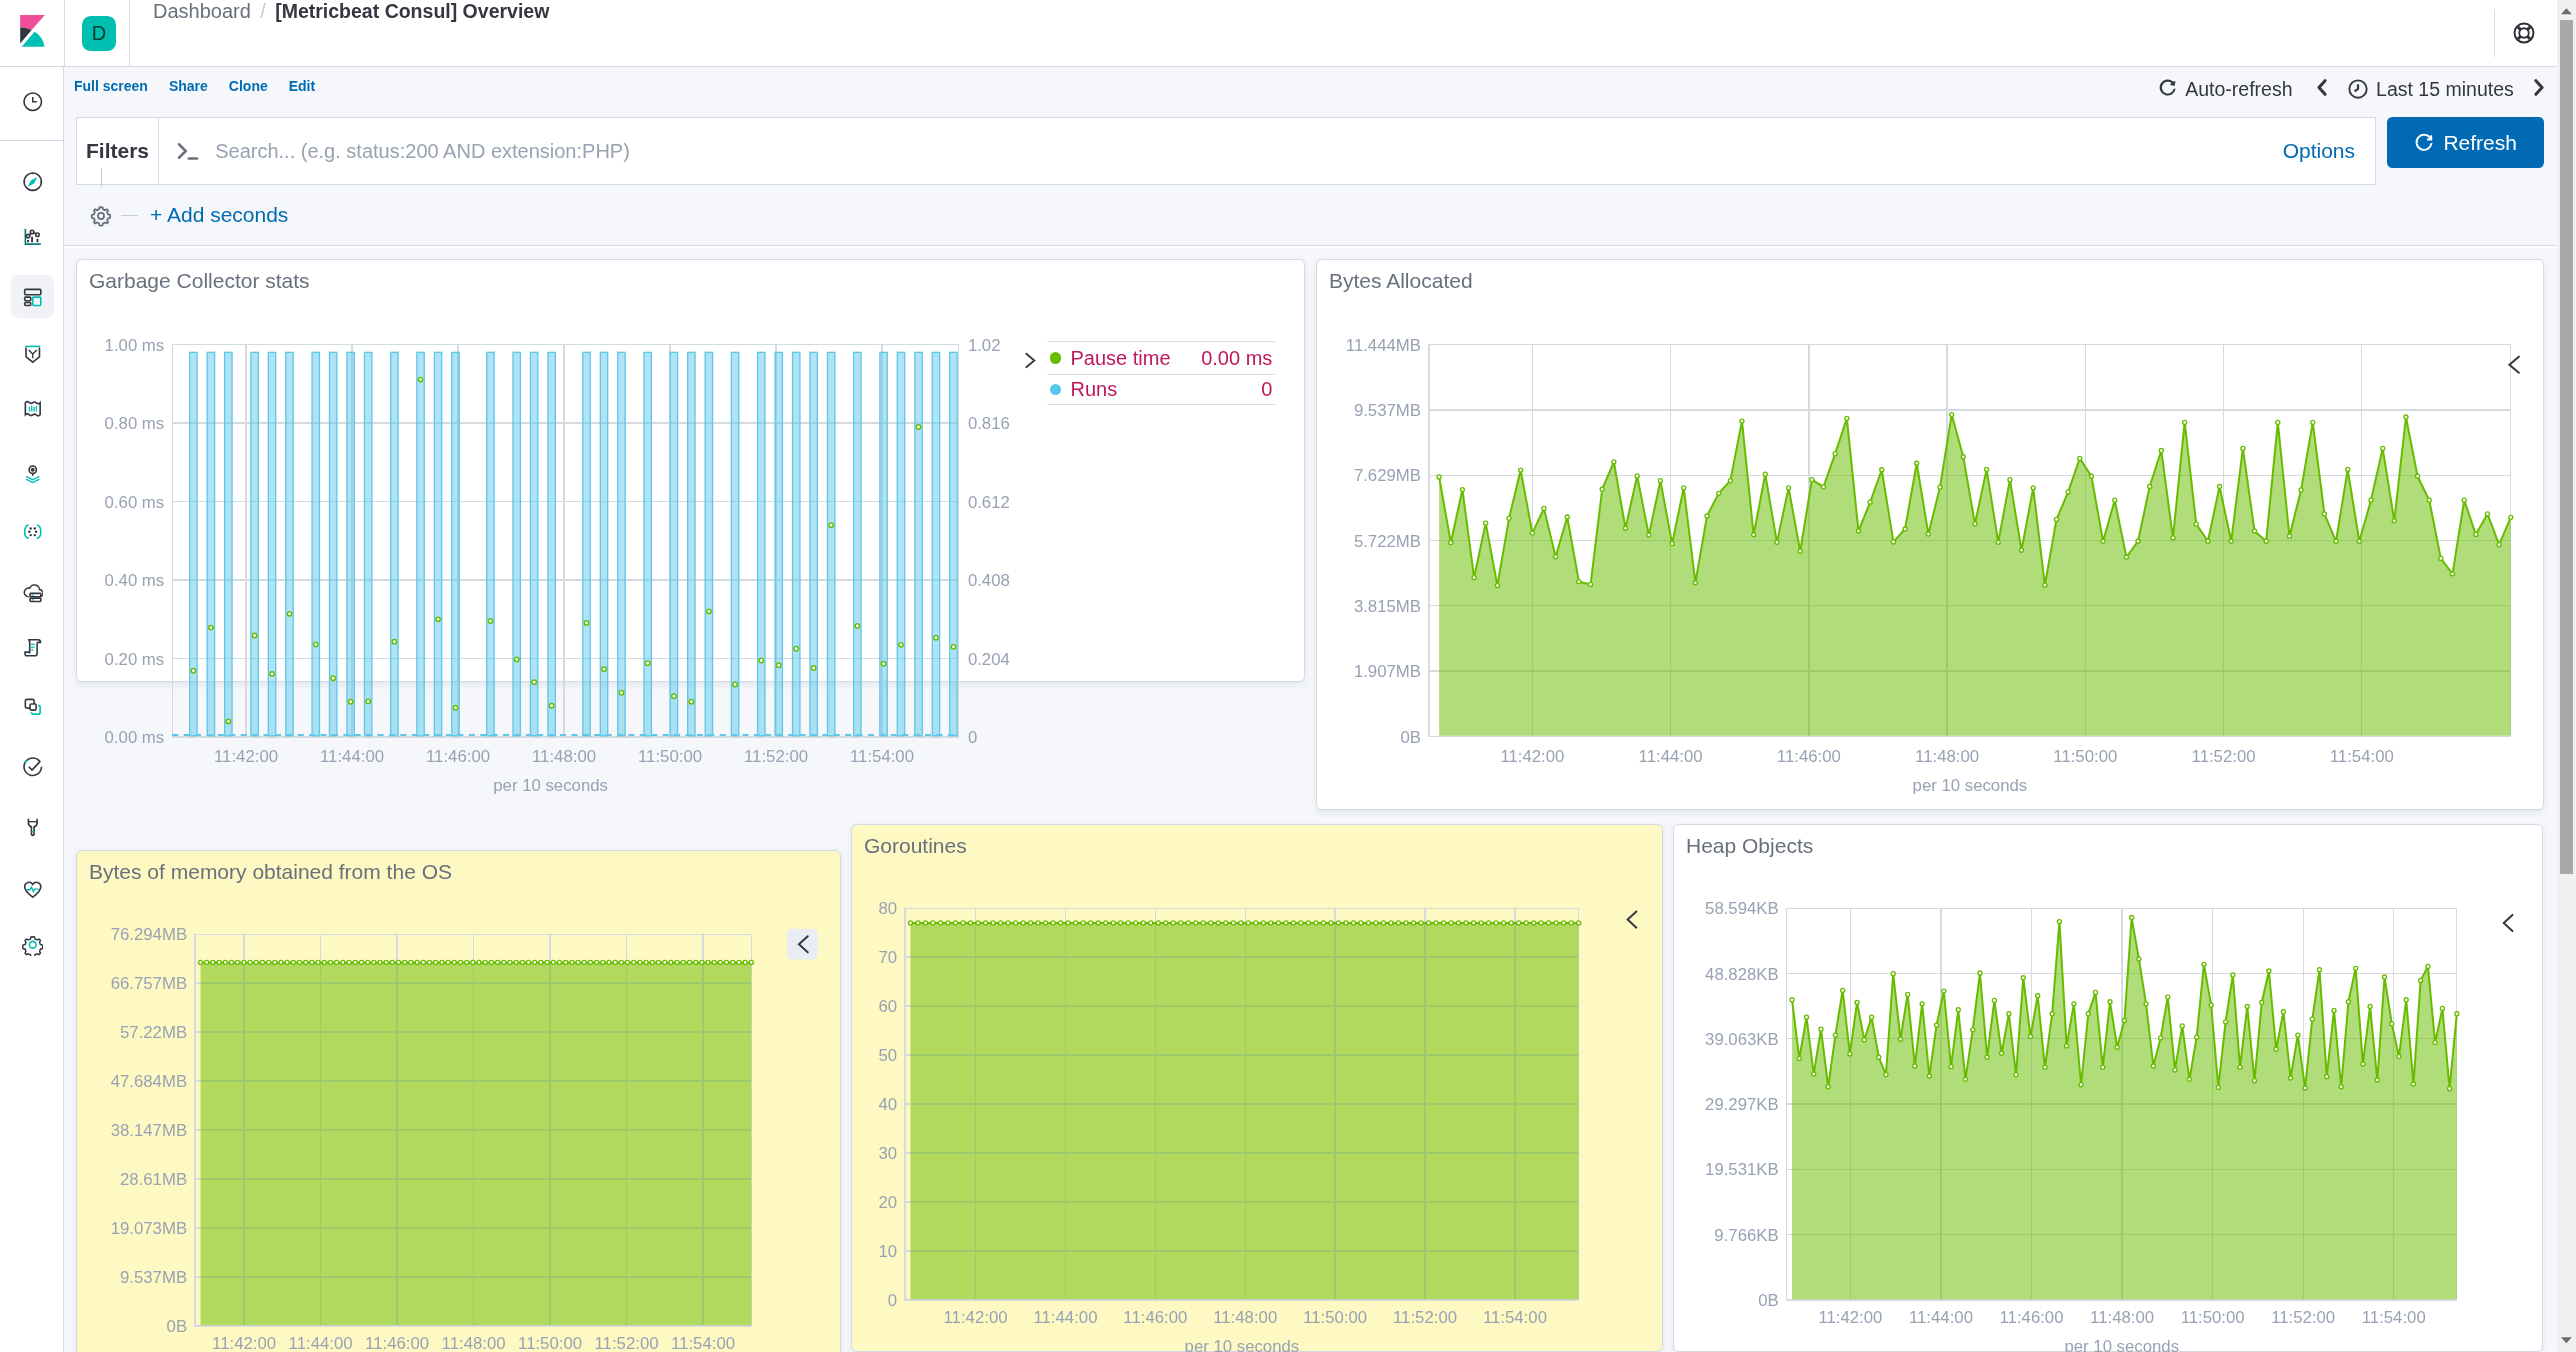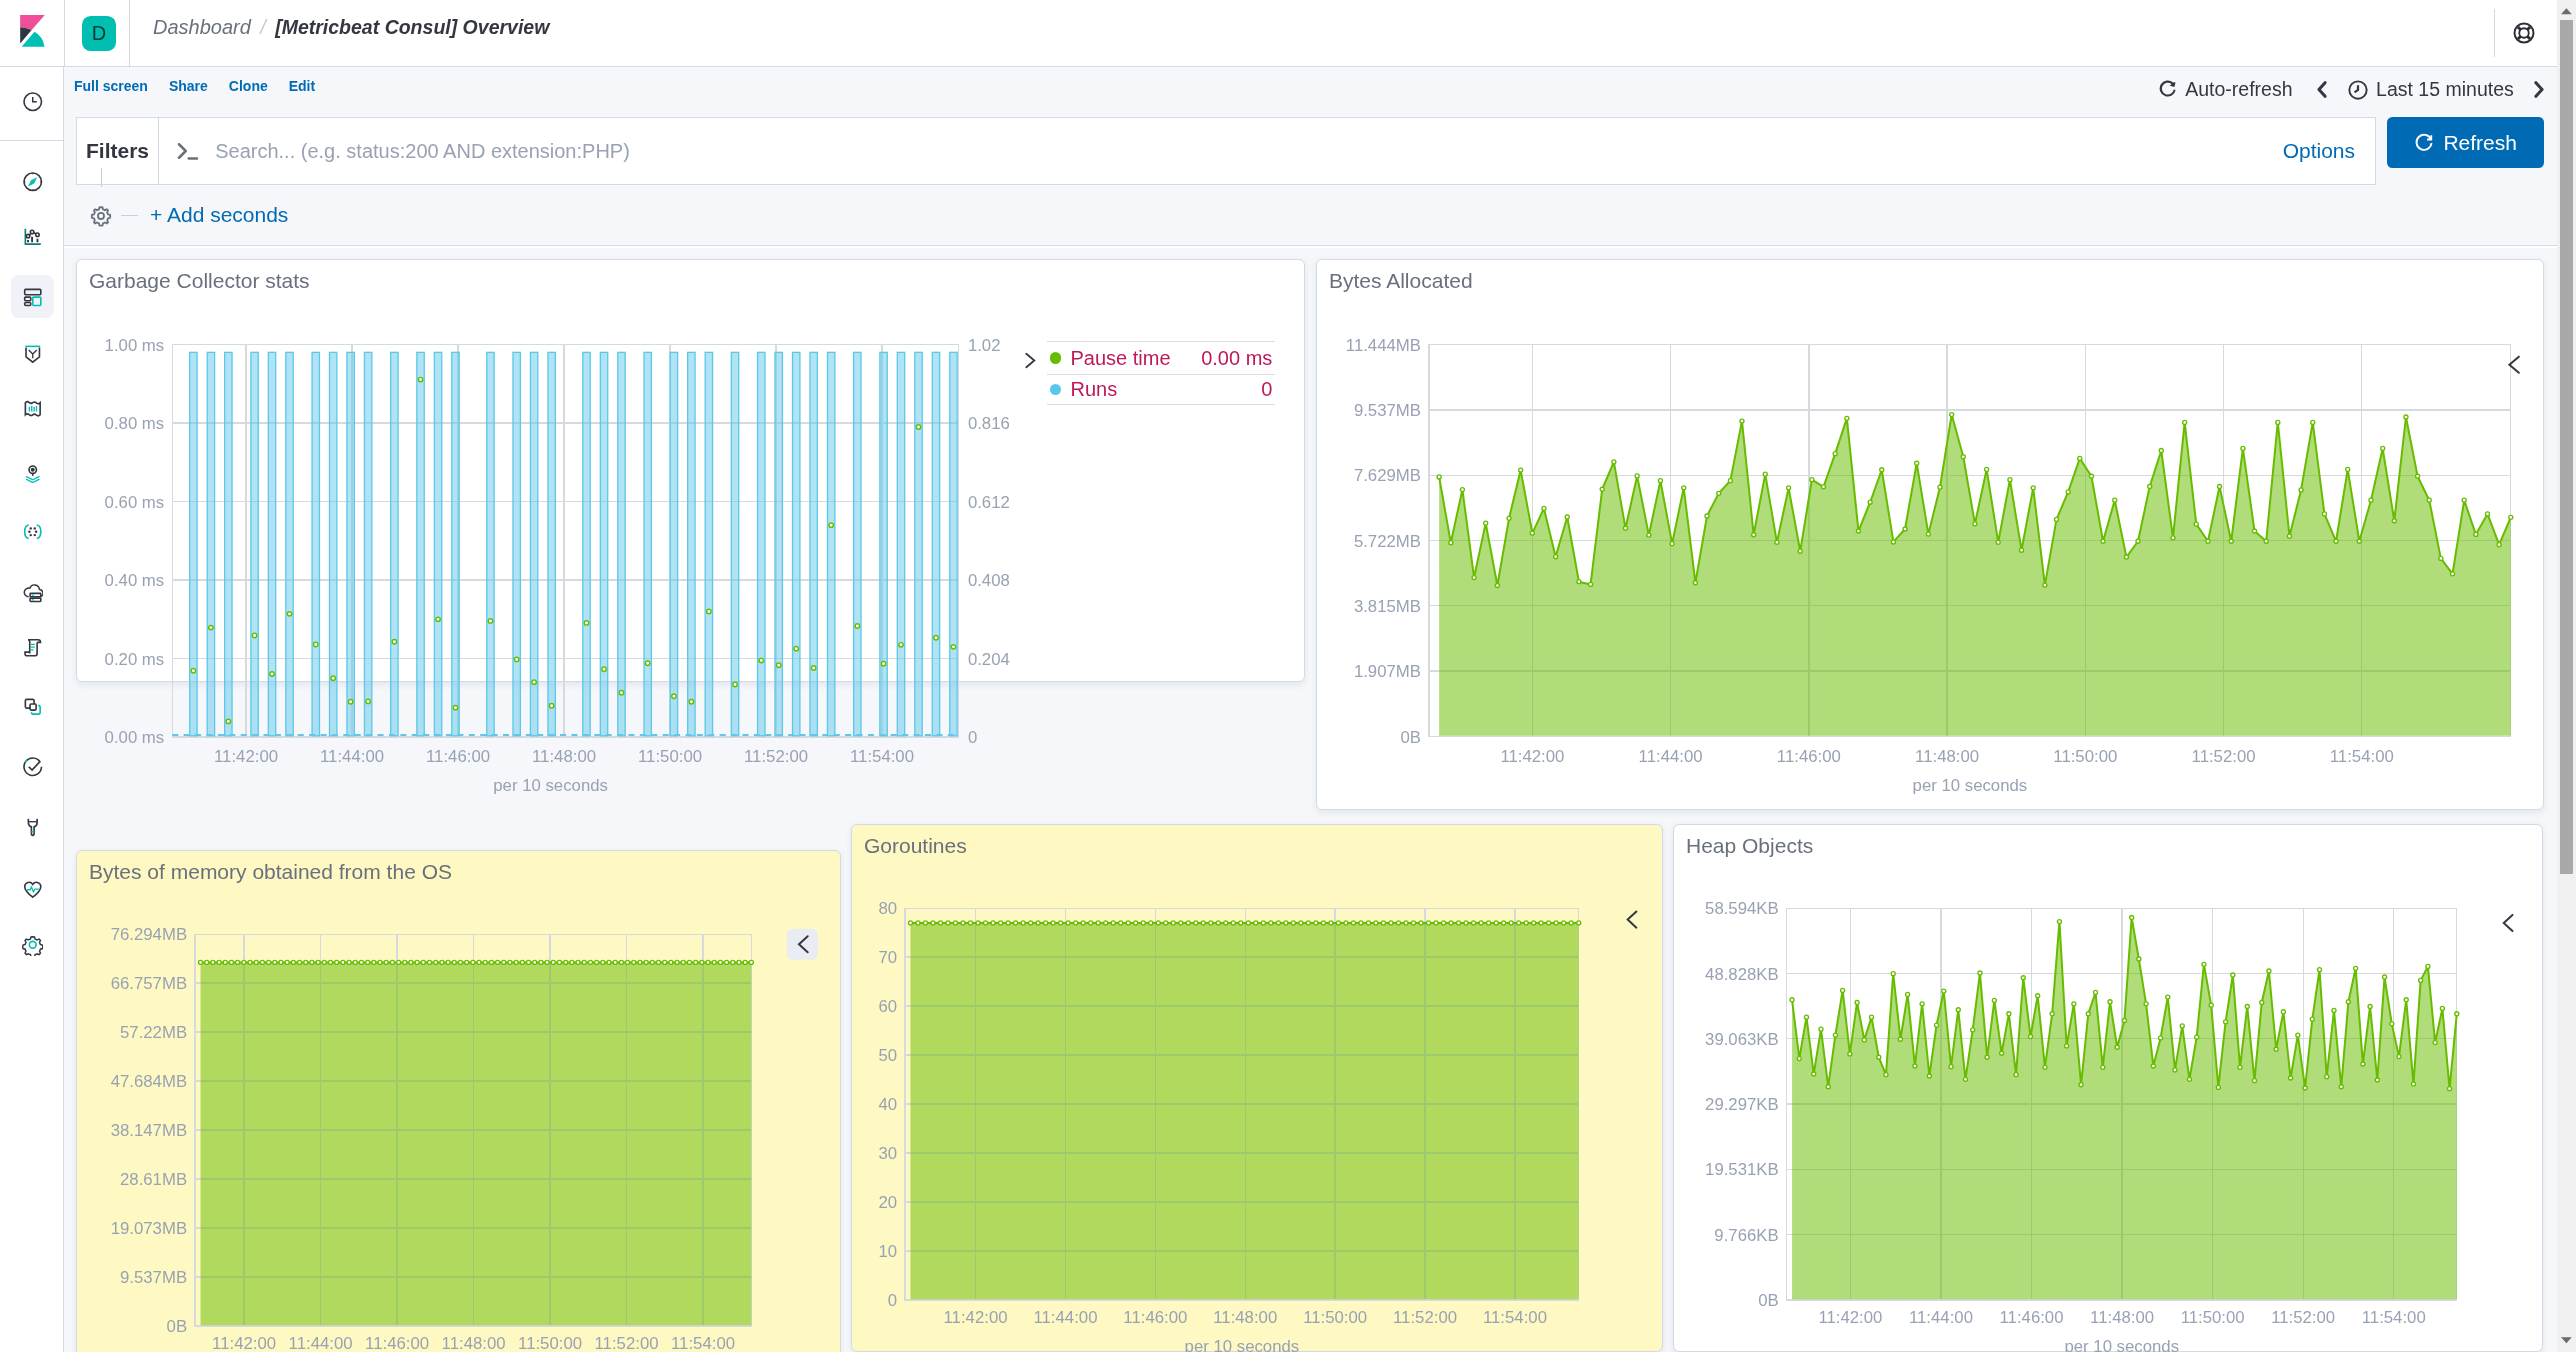--- a/index.html
+++ b/index.html
@@ -9,21 +9,21 @@
 
 <div class="abs" style="left:0;top:0;width:2576px;height:67px;background:#fff;border-bottom:1.3px solid #d3dae6;"></div>
 <div class="abs" style="left:64px;top:0;width:1.3px;height:67px;background:#d3dae6;"></div>
 <svg class="abs" style="left:20px;top:14.8px;" width="25" height="32" viewBox="0 0 37 48">
   <path d="M0,0 H37 L17.2,22.6 Q8,18.6 0,18.4 Z" fill="#f04e98"></path>
   <path d="M0,18.4 Q8,18.6 17.2,22.6 L0,42.6 Z" fill="#2f3640"></path>
   <path d="M2.2,47.5 L21.5,25.2 Q33.5,31.5 36.6,47.5 Z" fill="#00bfb3"></path>
 </svg>
 <div class="abs" style="left:82px;top:16px;width:34px;height:35px;border-radius:8.7px;background:#00beb0;color:#0b3a34;font-size:20px;display:flex;align-items:center;justify-content:center;">D</div>
 <div class="abs" style="left:129px;top:0;width:1.3px;height:67px;background:#d3dae6;"></div>
-<div class="abs" style="left:153px;top:0;height:54px;display:flex;align-items:center;font-size:20px;color:#69707d;font-style:italic;">
+<div class="abs" style="left:153px;top:0;height:54px;display:flex;align-items:flex-start;font-size:20px;color:#69707d;">
   <span>Dashboard</span>
     <span style="color:#c4cbd7;padding:0 9.4px;">/</span>
     <span style="color:#343741;font-weight:700;font-size:19.5px;">[Metricbeat Consul] Overview</span>
 </div>
 <div class="abs" style="left:2494px;top:9.4px;width:1.3px;height:48px;background:#d3dae6;"></div>
 <svg class="abs" style="left:2513px;top:21.5px;" width="22" height="22" viewBox="0 0 32 32" fill="none" stroke="#2c2f36">
   <circle cx="16" cy="16" r="13.8" stroke-width="2.9"></circle>
   <circle cx="16" cy="16" r="6.9" stroke-width="2.7"></circle>
   <path d="M11.2 11.2 L7.2 7.2 M20.8 11.2 L24.8 7.2 M11.2 20.8 L7.2 24.8 M20.8 20.8 L24.8 24.8" stroke-width="4.4"></path>
 </svg>
@@ -118,21 +118,21 @@
   </div>
 <div class="abs" style="left:0;top:140px;width:63px;height:1.3px;background:#d3dae6;"></div>
 
 <div class="abs" style="left:74px;top:78px;display:flex;gap:21px;font-size:14px;font-weight:700;color:#006bb4;">
   <span>Full screen</span>
     <span>Share</span>
     <span>Clone</span>
     <span>Edit</span>
 </div>
 
-<div class="abs" style="left:2157px;top:78px;display:flex;align-items:center;font-size:19.5px;color:#343741;">
+<div class="abs" style="left:2157px;top:78px;display:flex;font-size:19.5px;color:#343741;">
   <svg width="21.5" height="21.5" viewBox="0 0 16 16" fill="#343741">
       <path d="M13.8 2.4 L13 5.9 L9.5 5 l1.3-1.3 A4.4 4.4 0 1 0 12.4 8 h1.5 A6 6 0 1 1 12 2.6 Z"></path>
     </svg>
   <span style="margin-left:6.7px;">Auto-refresh</span>
   <svg width="16" height="19" viewBox="0 0 26 30" style="margin-left:21.5px;">
       <path d="M18 4 L8 15 L18 26" fill="none" stroke="#343741" stroke-width="5" stroke-linecap="round" stroke-linejoin="round"></path>
     </svg>
   <svg width="22" height="22" viewBox="0 0 16 16" fill="none" stroke="#343741" stroke-width="1.4" style="margin-left:17.4px;">
       <circle cx="8" cy="8" r="6.3"></circle>
       <path d="M8 4.5 V8 L5.5 9.8" stroke-width="1.6"></path>

